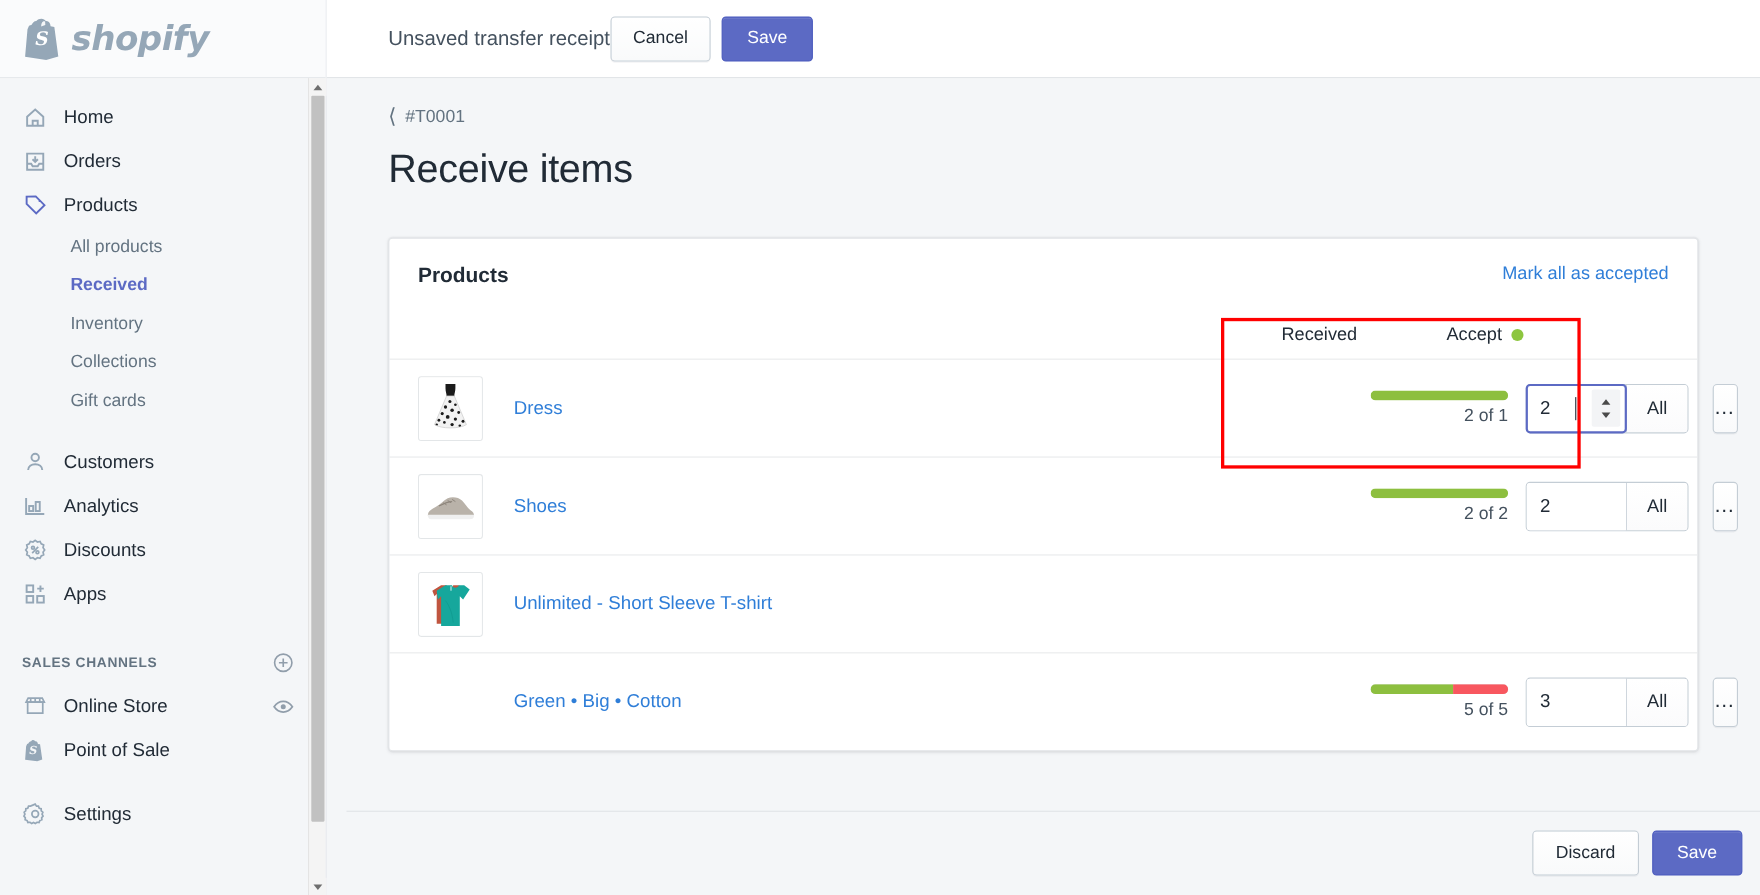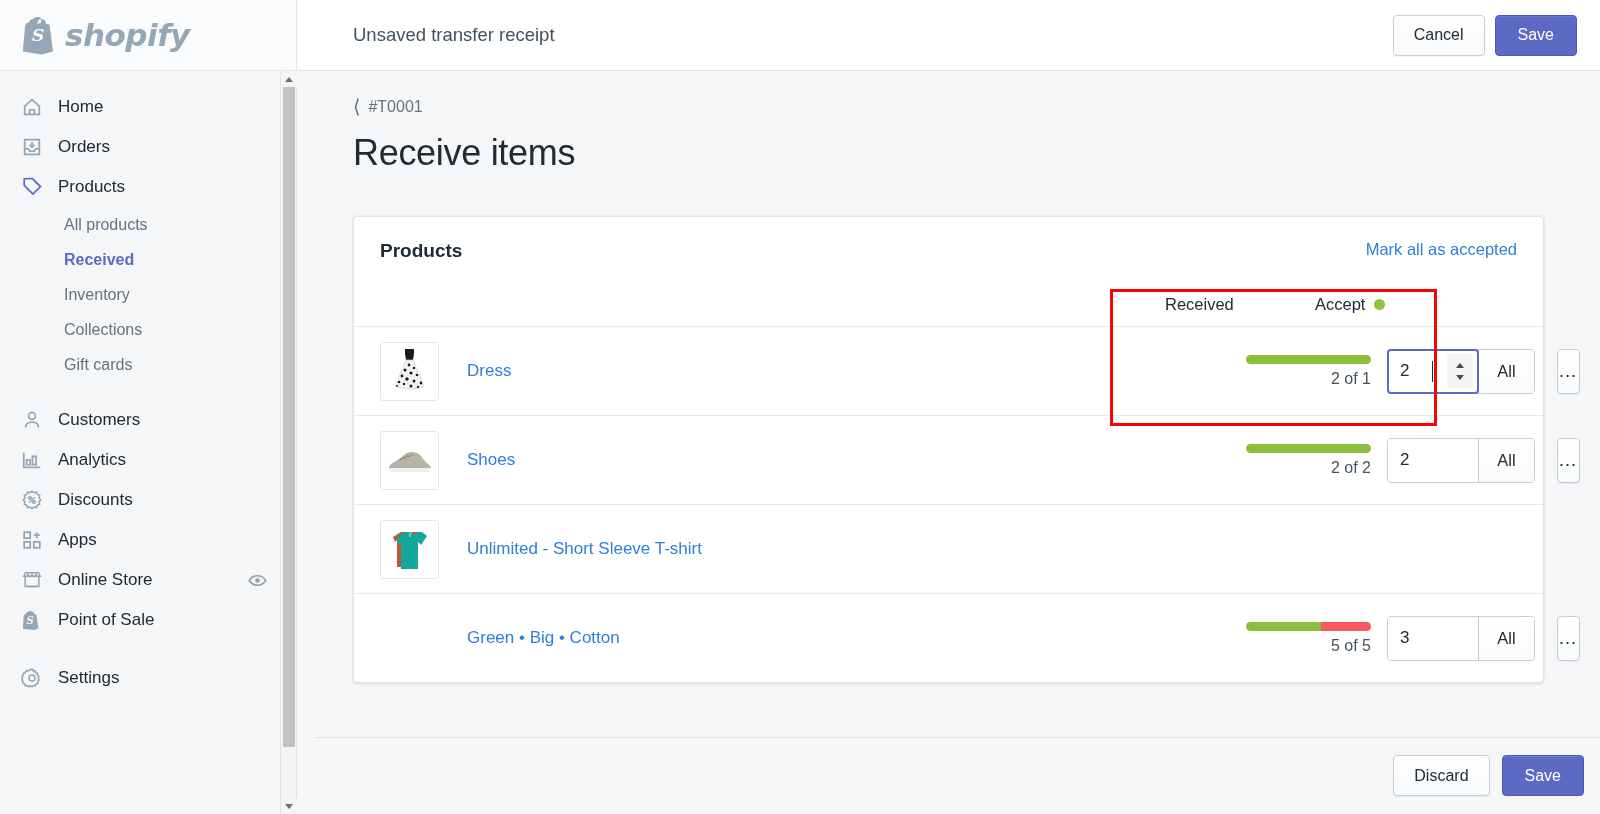--- a/index.html
+++ b/index.html
@@ -93,21 +93,21 @@
   .tri { width: 0; height: 0; }
   .tri.up { border-left: 4px solid transparent; border-right: 4px solid transparent; border-bottom: 5px solid #6e6e6e; }
   .tri.down { border-left: 4px solid transparent; border-right: 4px solid transparent; border-top: 5px solid #6e6e6e; }
 
   
   .main { position: relative; flex: 1; height: 814px; background: #f4f6f8; }
 
   .topbar {
     height: 71px; background: #ffffff;
     border-bottom: 1px solid #e2e5e8;
-    display: flex; align-items: center; justify-content: space-between;
+    display: flex; align-items: center; 
     padding: 0 23px 0 56px;
   }
   .topbar-title { font-size: 18.5px; color: #44515e; }
   .topbar-actions { display: flex; align-items: center; gap: 10px; }
 
   .btn {
     border-radius: 4px;
     font-size: 16px;
     cursor: pointer;
     display: inline-flex; align-items: center; justify-content: center;
@@ -382,20 +382,29 @@
           <svg width="22" height="22" viewBox="0 0 24 24" fill="none" stroke="#95a7b7" stroke-width="1.9">
             <rect x="3.5" y="3.5" width="6.5" height="6.5"></rect>
               <rect x="3.5" y="14" width="6.5" height="6.5"></rect>
             <rect x="14" y="14" width="6.5" height="6.5"></rect>
               <path d="M17.2 3.5 v6.5 M14 6.7 h6.5"></path>
           </svg>
         </span>
         <span class="lbl">Apps</span>
       </div>
 
+      <div class="nav-section">
+        <span class="title">SALES CHANNELS</span>
+        <span>
+          <svg width="21" height="21" viewBox="0 0 24 24" fill="none" stroke="#919eab" stroke-width="1.7">
+            <circle cx="12" cy="12" r="9"></circle>
+              <path d="M12 7.5 v9 M7.5 12 h9"></path>
+          </svg>
+        </span>
+      </div>
 
       <div class="nav-item" style="justify-content:space-between;padding-right:28px;">
         <span style="display:flex;align-items:center;gap:14px;">
           <span class="ico">
             <svg width="22" height="22" viewBox="0 0 24 24" fill="none" stroke="#95a7b7" stroke-width="1.7">
               <path d="M3 8 L5 4 h14 l2 4 z"></path>
                 <path d="M4.5 8 v11 h15 V8"></path>
                 <path d="M3 8 h18"></path>
               <path d="M7.5 4 v4 M12 4 v4 M16.5 4 v4"></path>
                 <path d="M4.5 19 h15"></path>

